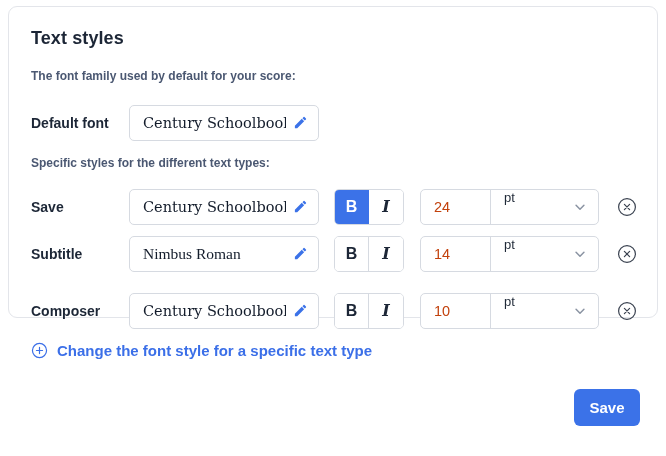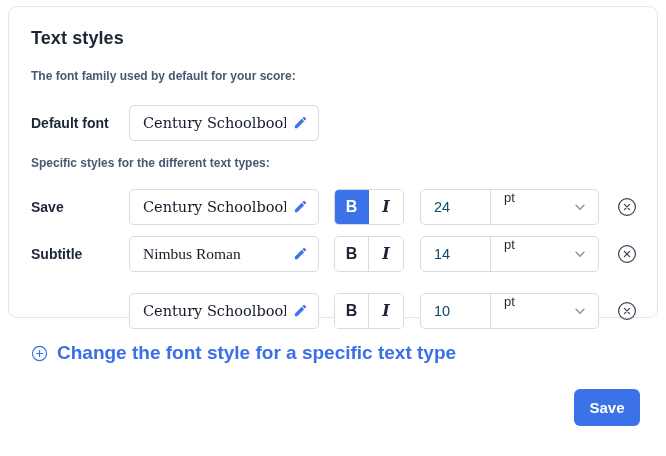--- a/index.html
+++ b/index.html
@@ -135,21 +135,21 @@
     display: flex;
   }
   .size-num {
     width: 70px; height: 100%;
     border: none;
     border-right: 1px solid var(--border-input, #d6dae1);
     border-radius: 5px 0 0 5px;
     padding: 0 0 0 13px;
     font-family: inherit;
     font-size: 14.5px;
-    color: #0c4a6e;
+    color: #c2410c;
     outline: none;
     background: transparent;
   }
   .size-unit {
     flex: 1;
     position: relative;
     display: flex;
     align-items: flex-start;
     padding-left: 13px;
     font-size: 13px;
@@ -175,21 +175,21 @@
   }
   .remove-btn svg { display: block; width: 20px; height: 20px; stroke: var(--remove-icon, #3a4250); fill: none; }
 
   .add-link {
     position: absolute;
     left: 22px; top: 335px;
     display: flex;
     align-items: center;
     gap: 9px;
     color: var(--link, #3b6fe8);
-    font-size: 19px;
+    font-size: 15px;
     font-weight: 600;
     cursor: pointer;
   }
   .add-link .plus { width: 17px; height: 17px; }
   .add-link .plus svg { display: block; width: 17px; height: 17px; stroke: var(--link, #3b6fe8); fill: none; }
 
   .save-btn {
     position: absolute;
     left: 565px; top: 382px;
     width: 66px; height: 37px;
@@ -290,20 +290,21 @@
     </div>
     <button class="remove-btn">
       <svg viewBox="0 0 20 20">
           <circle cx="10" cy="10" r="8.4" stroke-width="1.2"></circle>
           <path d="M7.4 7.4l5.2 5.2M12.6 7.4l-5.2 5.2" stroke-width="1.2" stroke-linecap="round"></path>
         </svg>
     </button>
   </div>
 
   <div class="frow" id="row-composer">
+    <span class="rlabel">Composer</span>
     <div class="font-field">
       <span class="fname font-schoolbook">Century Schoolbook L</span>
       <span class="pencil">
         <svg viewBox="0 0 24 24">
             <path d="M3 17.25V21h3.75L17.81 9.94l-3.75-3.75L3 17.25zM20.71 7.04a1 1 0 0 0 0-1.41l-2.34-2.34a1 1 0 0 0-1.41 0l-1.83 1.83 3.75 3.75 1.83-1.83z"></path>
           </svg>
       </span>
     </div>
     <div class="bi-group">
       <button class="bi-btn bold-btn">B</button>

